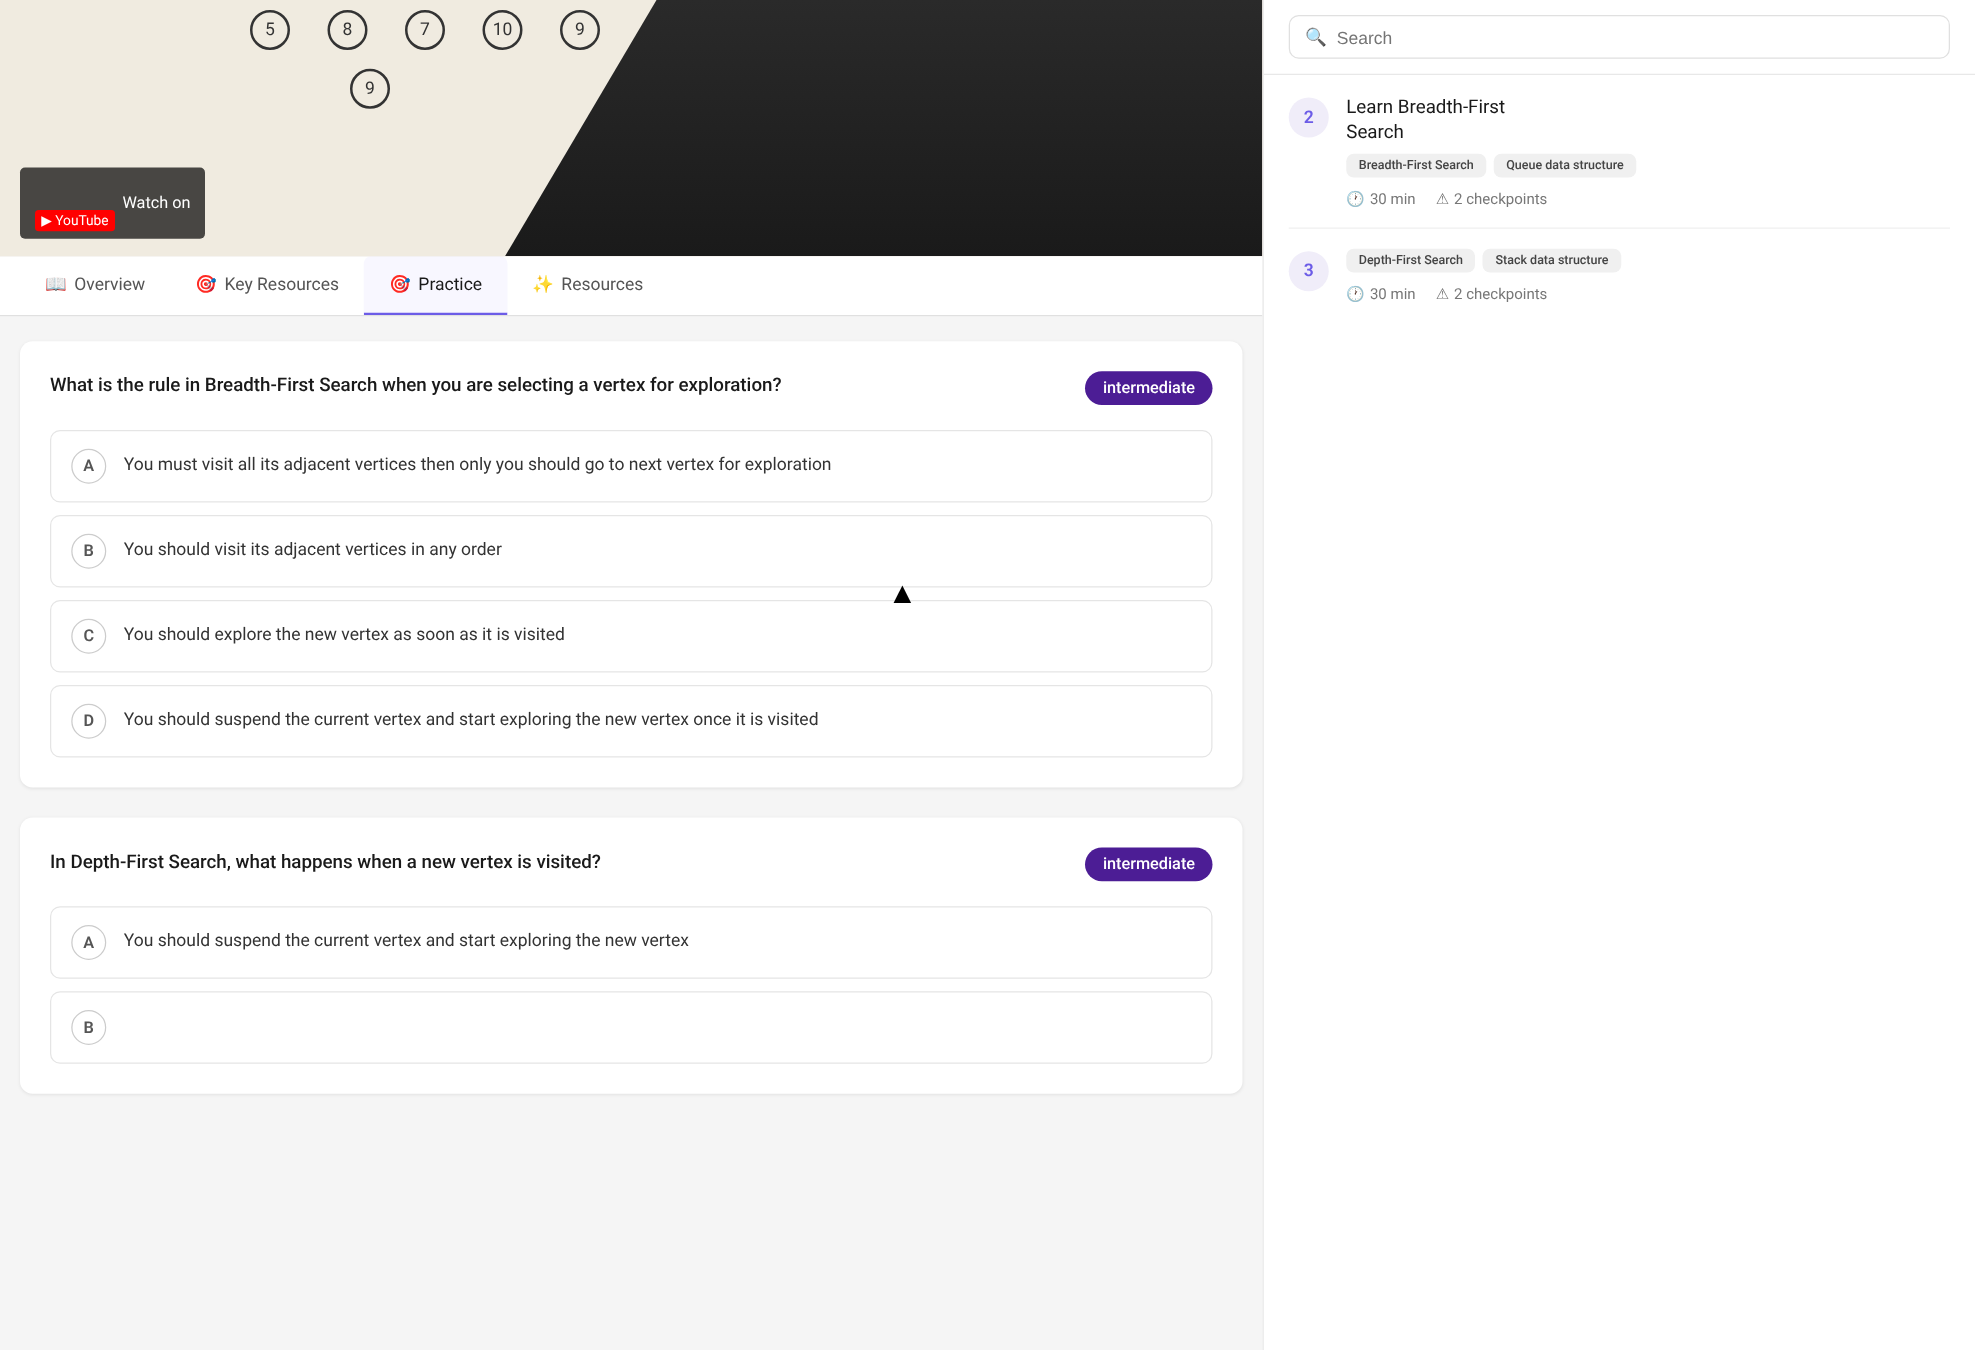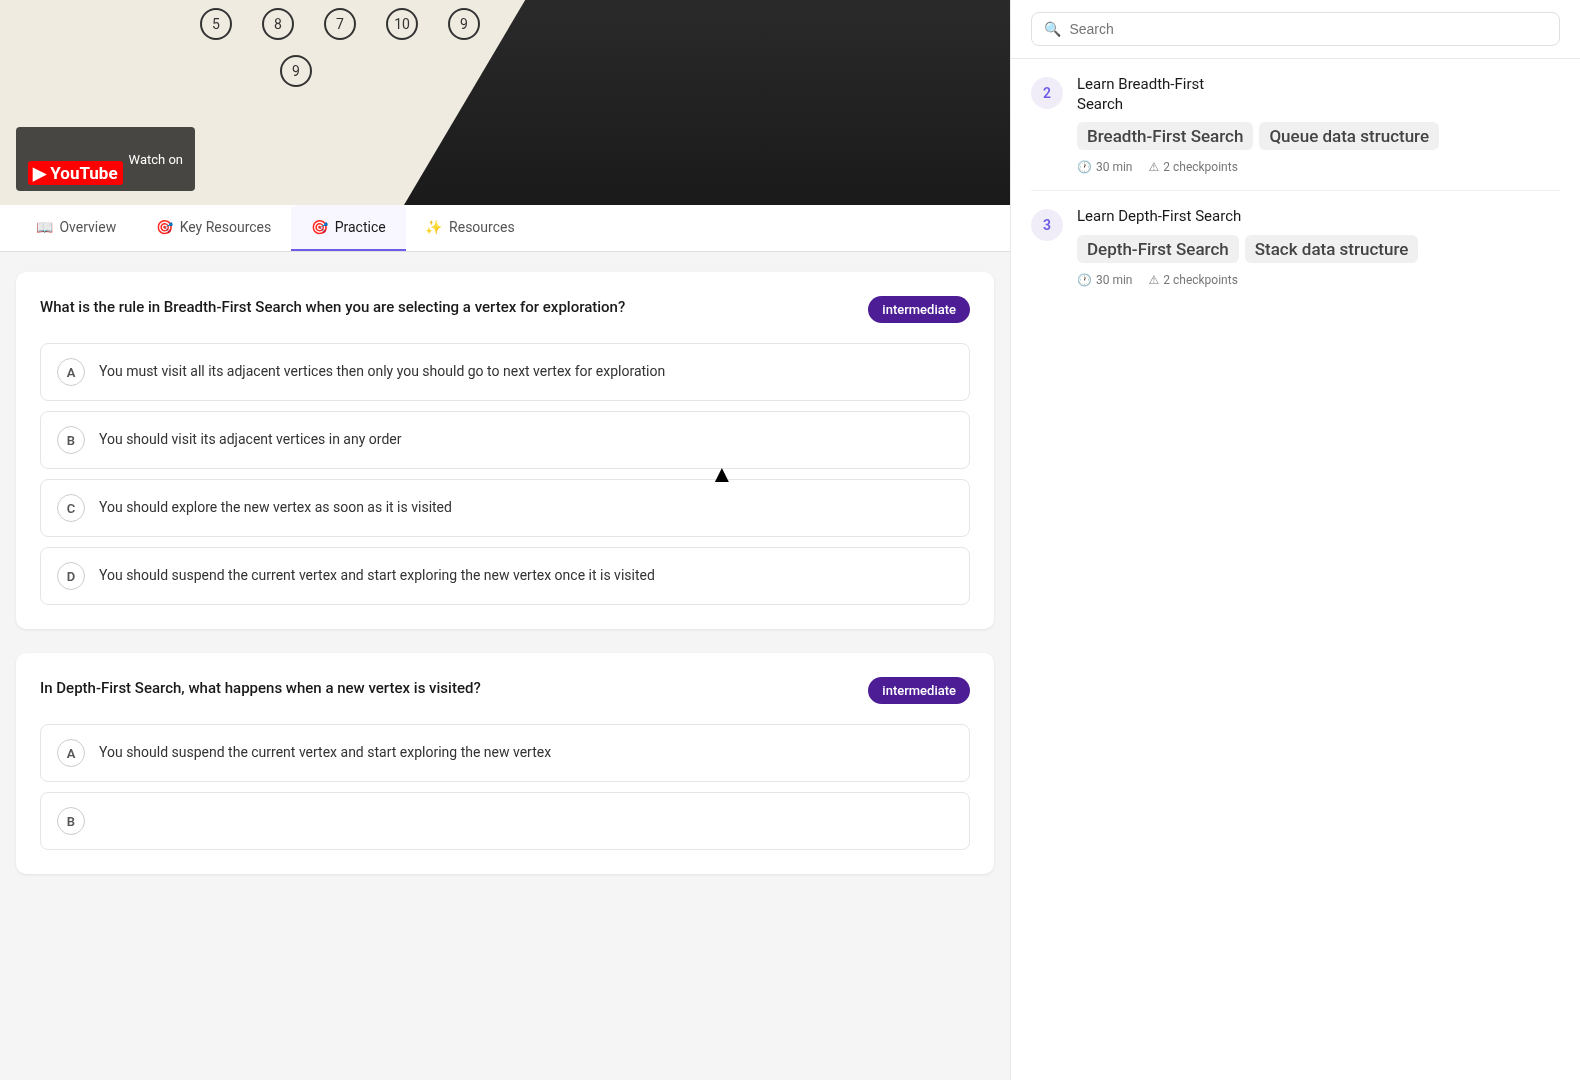--- a/index.html
+++ b/index.html
@@ -90,22 +90,22 @@
       font-size: 13px;
       display: flex;
       align-items: center;
       gap: 6px;
     }
     .yt-logo {
       background: red;
       color: white;
       padding: 2px 5px;
       border-radius: 3px;
-      font-size: 17px;
-      font-weight: bold;
+      font-size: 11px;
+      font-weight: normal;
       margin-top: 28px;
     }
 
     
     .tabs-bar {
       display: flex;
       background: white;
       border-bottom: 1px solid #e0e0e0;
       padding: 0 16px;
       margin-top: 0;
@@ -279,21 +279,21 @@
       display: flex;
       flex-wrap: wrap;
       gap: 6px;
       margin-bottom: 10px;
     }
     .lesson-tag {
       background: #f0f0f0;
       color: #444;
       padding: 4px 10px;
       border-radius: 6px;
-      font-size: 17px;
+      font-size: 10px;
       font-weight: 500;
     }
     .lesson-meta {
       display: flex;
       align-items: center;
       gap: 16px;
       font-size: 12px;
       color: #777;
     }
     .meta-item {
@@ -441,21 +441,20 @@
           </div>
         </div>
       </div>
     </div>
 
     <hr class="lesson-divider">
 
     <div class="lesson-item">
       <div class="lesson-number">3</div>
       <div class="lesson-body">
-        <div class="lesson-title">Learn Depth-First Search</div>
         <div class="lesson-tags">
           <span class="lesson-tag">Depth-First Search</span>
           <span class="lesson-tag">Stack data structure</span>
         </div>
         <div class="lesson-meta">
           <div class="meta-item">
             <span class="meta-icon">🕐</span>
             <span>30 min</span>
           </div>
           <div class="meta-item">

